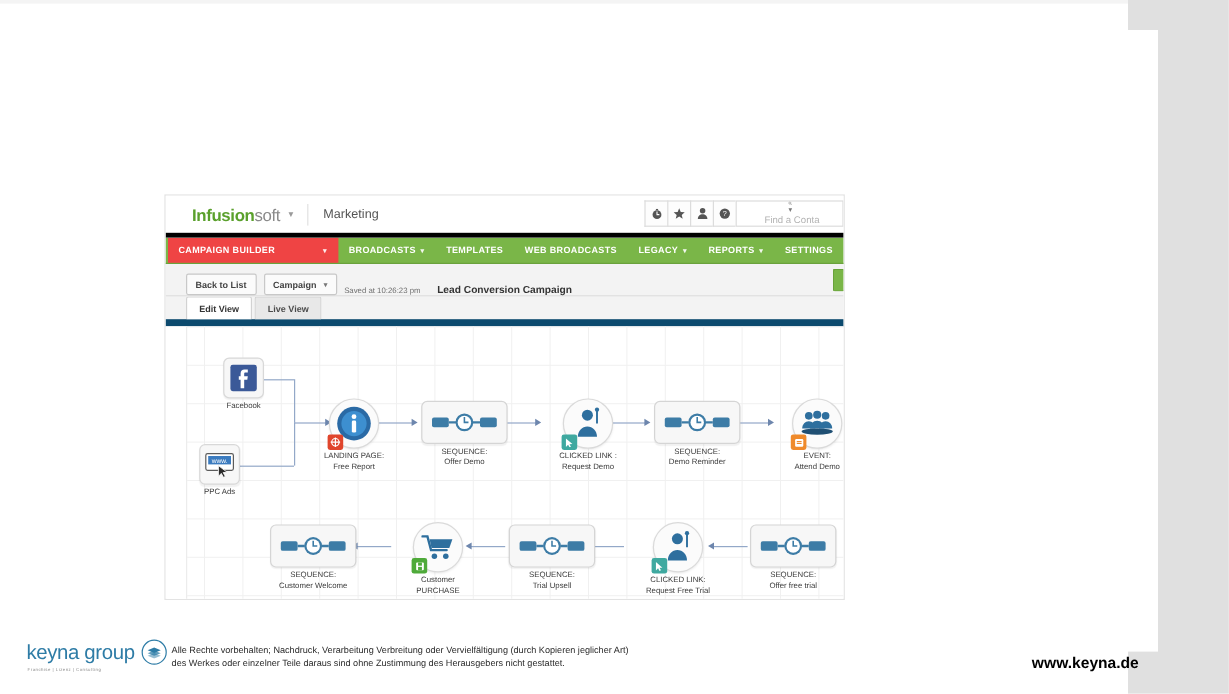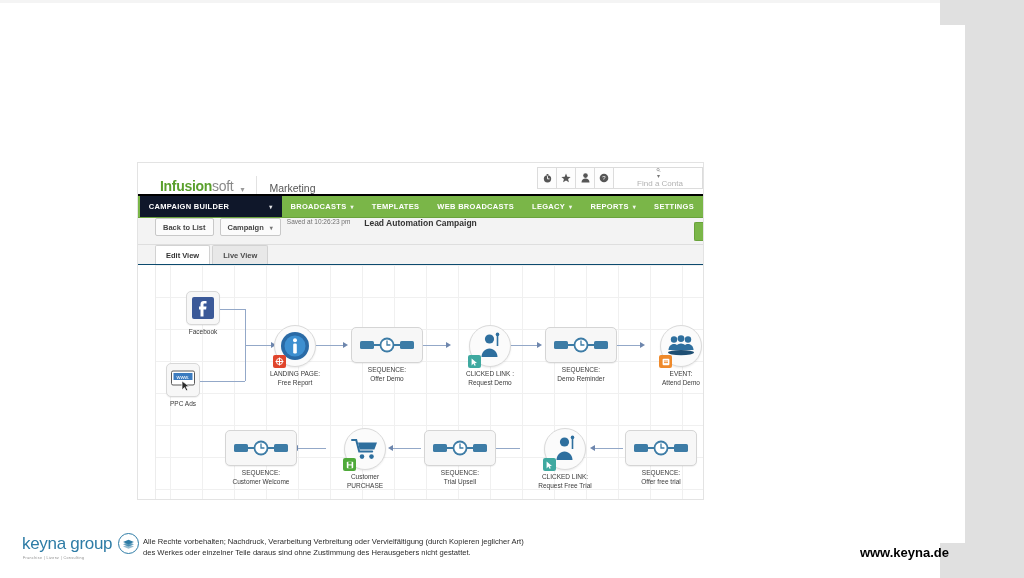--- a/index.html
+++ b/index.html
@@ -38,22 +38,22 @@
 
   
   .app-shot{
     position:absolute;left:138px;top:163px;width:565px;height:336px;
     background:#ffffff;
     overflow:hidden;
     box-shadow:0 0 0 1px #e3e3e3;
   }
   
   .app-header{
-    height:31px;background:#ffffff;border-bottom:2px solid #000000;
-    display:flex;align-items:flex-end;position:relative;
+    height:31px;background:#ffffff;border-bottom:4px solid #000000;
+    display:flex;align-items:center;position:relative;
   }
   .logo{
     margin-left:22px;font-size:14px;font-weight:bold;letter-spacing:-0.3px;
   }
   .logo .a{color:#5aa02c;}
   .logo .b{color:#8a8a8a;font-weight:normal;}
   .logo-caret{
     margin-left:7px;color:#9a9a9a;font-size:8px;
   }
   .hdr-sep{
@@ -78,48 +78,48 @@
 
   
   .app-nav{
     height:21px;background:#7ab648;display:flex;align-items:center;
     border-bottom:1px solid #6aa23c;
   }
   .nav-item{
     font-size:7.5px;font-weight:bold;color:#ffffff;letter-spacing:0.3px;
     padding:0 9px;height:21px;display:flex;align-items:center;white-space:nowrap;
   }
-  .nav-item.active{background:#0f172a;gap:36px;}
+  .nav-item.active{background:#ef4444;gap:36px;}
   .nav-item .c{font-size:6px;margin-left:4px;opacity:.9;}
   .nav-spacer{width:17px;}
 
   
   .app-toolbar{
     height:26px;background:#f3f3f3;border-bottom:1px solid #dedede;
-    display:flex;align-items:flex-start;position:relative;padding-left:17px;
+    display:flex;align-items:flex-end;position:relative;padding-left:17px;
   }
   .tb-btn{
     height:16px;border:1px solid #c8c8c8;border-radius:2px;background:#fbfbfb;
     font-size:7.5px;font-weight:bold;color:#444;display:flex;align-items:center;
     padding:0 7px;margin-right:6px;white-space:nowrap;
   }
   .tb-btn .c{font-size:6px;margin-left:6px;color:#777;}
   .tb-saved{font-size:6.5px;color:#707070;white-space:nowrap;}
   .tb-title{
     position:absolute;left:0;right:0;text-align:center;
     font-size:8.5px;font-weight:bold;color:#333;pointer-events:none;
   }
   .tb-green{
     position:absolute;right:0;top:4px;width:8px;height:17px;
     background:#7ab648;border:1px solid #69a23a;border-right:none;border-radius:2px 0 0 2px;
   }
 
   
   .app-tabs{
-    height:19px;background:#f3f3f3;border-bottom:1px solid #0c4a6e;
+    height:19px;background:#f3f3f3;border-bottom:6px solid #0c4a6e;
     display:flex;align-items:flex-end;padding-left:17px;
   }
   .vtab{
     height:18px;display:flex;align-items:center;padding:0 10px;
     font-size:7.5px;font-weight:bold;color:#4a4a4a;
     border:1px solid #d2d2d2;border-bottom:none;background:#e8e8e8;
     border-radius:2px 2px 0 0;margin-right:2px;
   }
   .vtab.active{background:#ffffff;color:#333;}
 
@@ -290,21 +290,21 @@
 
   <div class="app-toolbar">
     <div class="tb-btn">
       <span>Back to List</span>
     </div>
     <div class="tb-btn">
       <span>Campaign</span>
       <span class="c">▾</span>
     </div>
     <div class="tb-saved">Saved at 10:26:23 pm</div>
-    <div class="tb-title">Lead Automation Campaign</div>
+    <div class="tb-title">Lead Conversion Campaign</div>
     <div class="tb-green"></div>
   </div>
 
   <div class="app-tabs">
     <div class="vtab active">
       <span>Edit View</span>
     </div>
     <div class="vtab">
       <span>Live View</span>
     </div>

